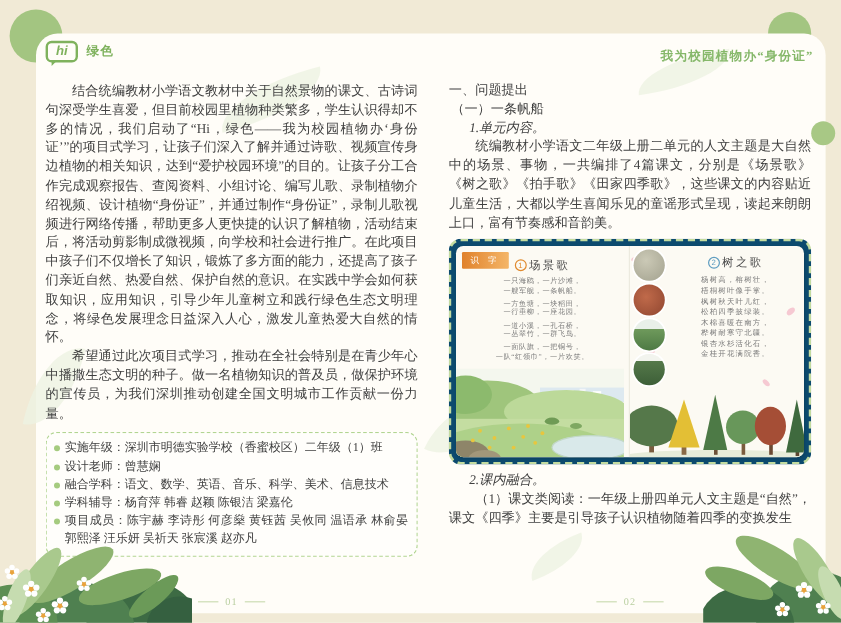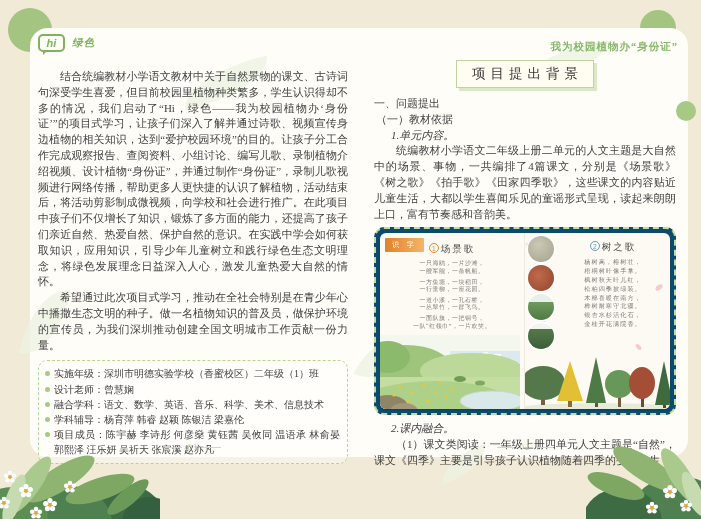--- a/index.html
+++ b/index.html
@@ -13,21 +13,21 @@
   .stage { position:absolute; inset:0; }
 
   
   .circle { position:absolute; border-radius:50%; background:#a3c581; z-index:0; }
   .circle.tl { left:8px; top:8px; width:44px; height:44px; }
   .circle.tr { left:640px; top:10px; width:36px; height:36px; }
   .dot-right { position:absolute; left:676px; top:101px; width:20px; height:20px;
     border-radius:50%; background:#a8c885; z-index:4; }
 
   .paper {
-    position:absolute; left:30px; top:28px; width:658px; height:429px;
+    position:absolute; left:30px; top:28px; width:658px; height:483px;
     background:#fffdf8; border-radius:18px; z-index:1;
   }
 
   
   .wleaf { position:absolute; background:#edf3e2; border-radius:100% 0 100% 0; opacity:.8; }
   .wleaf.a { left:150px; top:38px; width:92px; height:34px; transform:rotate(-14deg); }
   .wleaf.b { left:500px; top:18px; width:80px; height:28px; transform:rotate(-8deg); }
   .wleaf.c { left:-4px; top:258px; width:38px; height:72px; transform:rotate(12deg); }
   .wleaf.d { left:334px; top:300px; width:42px; height:58px; transform:rotate(26deg); }
   .wleaf.e { left:408px; top:424px; width:52px; height:24px; transform:rotate(-20deg); }
@@ -36,21 +36,21 @@
   .logo-wrap { position:absolute; left:8px; top:6px; display:flex; align-items:center; gap:7px; }
   .logo-bubble {
     width:27px; height:18px; border:2px solid #7fb25d; border-radius:5px;
     color:#7fb25d; font-family:"Liberation Sans",sans-serif; font-weight:bold; font-style:italic;
     font-size:11px; line-height:14px; text-align:center; position:relative; background:#fffdf8;
   }
   .logo-bubble::after {
     content:""; position:absolute; left:3px; bottom:-5px;
     border-left:5px solid #7fb25d; border-bottom:5px solid transparent;
   }
-  .logo-label { color:#7fb25d; font-size:10.5px; font-weight:bold; letter-spacing:1px;font-style:italic; }
+  .logo-label { color:#7fb25d; font-size:10.5px; font-weight:bold; letter-spacing:1px; }
   .slogan { position:absolute; right:10px; top:12px; color:#86b86a; font-size:10.5px;
     font-weight:bold; letter-spacing:1px;margin-left:44px; }
 
   
   .col { position:absolute; top:32px; }
   .col-left  { left:8px;   width:310px; }
   .col-right { left:344px; width:302px; }
 
   .title-box {
     display:table; margin:0 auto; background:#fffdf2;
@@ -177,24 +177,23 @@
           <span class="info-text">学科辅导：杨育萍 韩睿 赵颖 陈银洁 梁嘉伦</span>
         </div>
         <div class="info-row">
           <span class="info-bullet"></span>
           <span class="info-text">项目成员：陈宇赫 李诗彤 何彦燊 黄钰茜 吴攸同 温语承 林俞晏 郭熙泽 汪乐妍 吴祈天 张宸溪 赵亦凡</span>
         </div>
       </div>
     </div>
 
     <div class="col col-right">
-      <div class="title-box">项目提出背景</div>
       <div class="rc-lines">
         <div class="hline">一、问题提出</div>
-        <div class="hline i1">（一）教材依据</div>
+        <div class="hline i1">（一）一条帆船</div>
         <div class="hline i2">1.单元内容。</div>
       </div>
       <p class="para">统编教材小学语文二年级上册二单元的人文主题是大自然中的场景、事物，一共编排了4篇课文，分别是《场景歌》《树之歌》《拍手歌》《田家四季歌》，这些课文的内容贴近儿童生活，大都以学生喜闻乐见的童谣形式呈现，读起来朗朗上口，富有节奏感和音韵美。</p>
 
       <div class="tb-box">
         <div class="tb">
 
           <div class="tb-half l">
             <div class="tab">识 字</div>
             <div class="tb-title">

